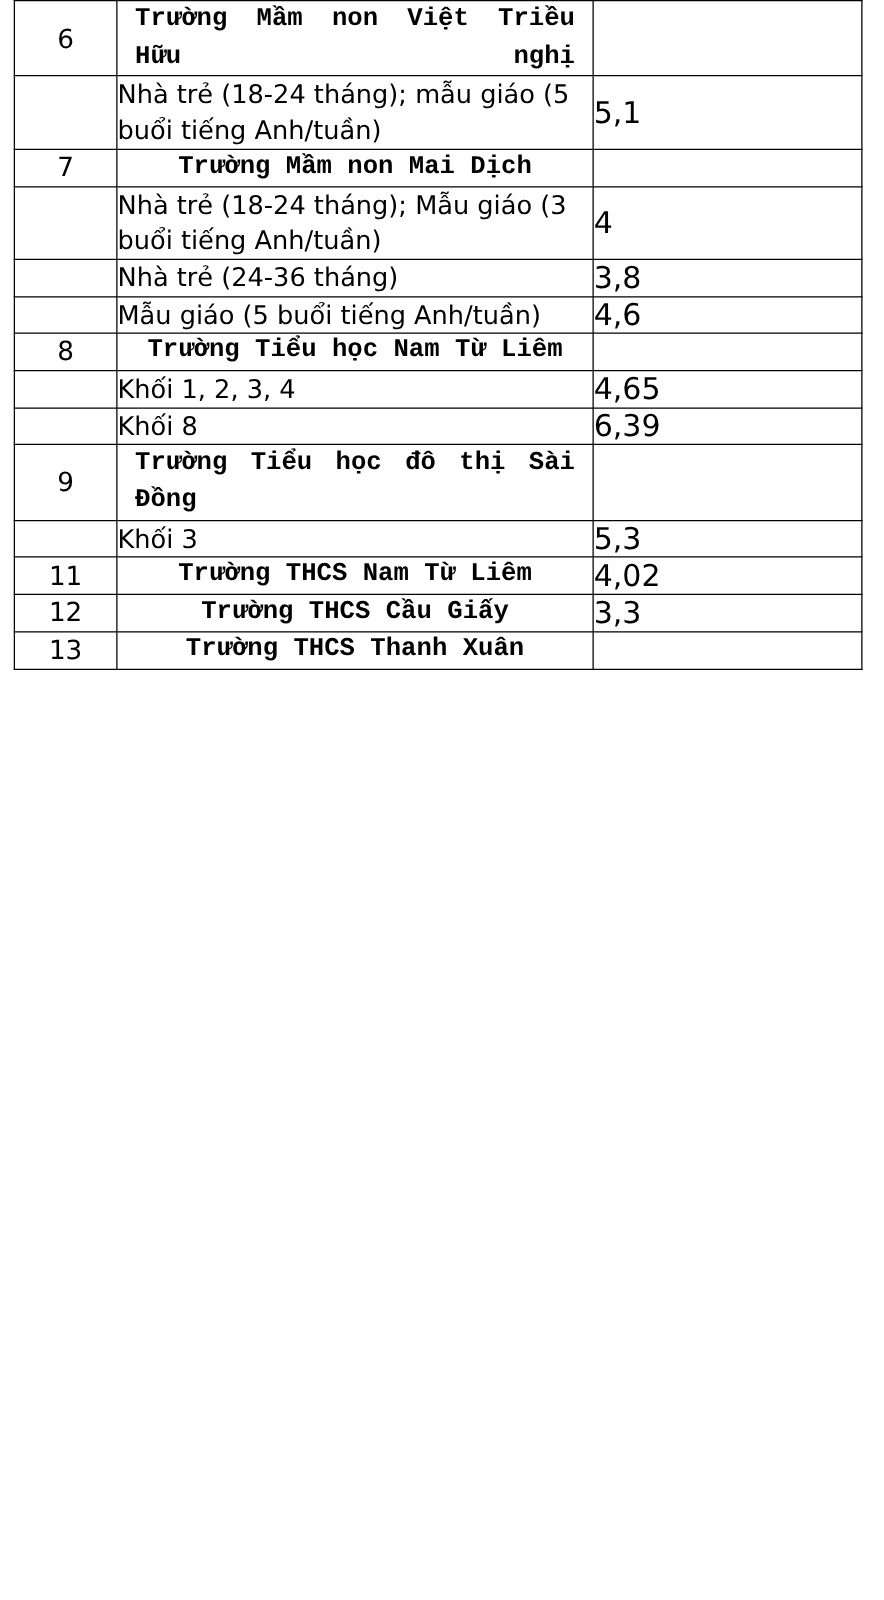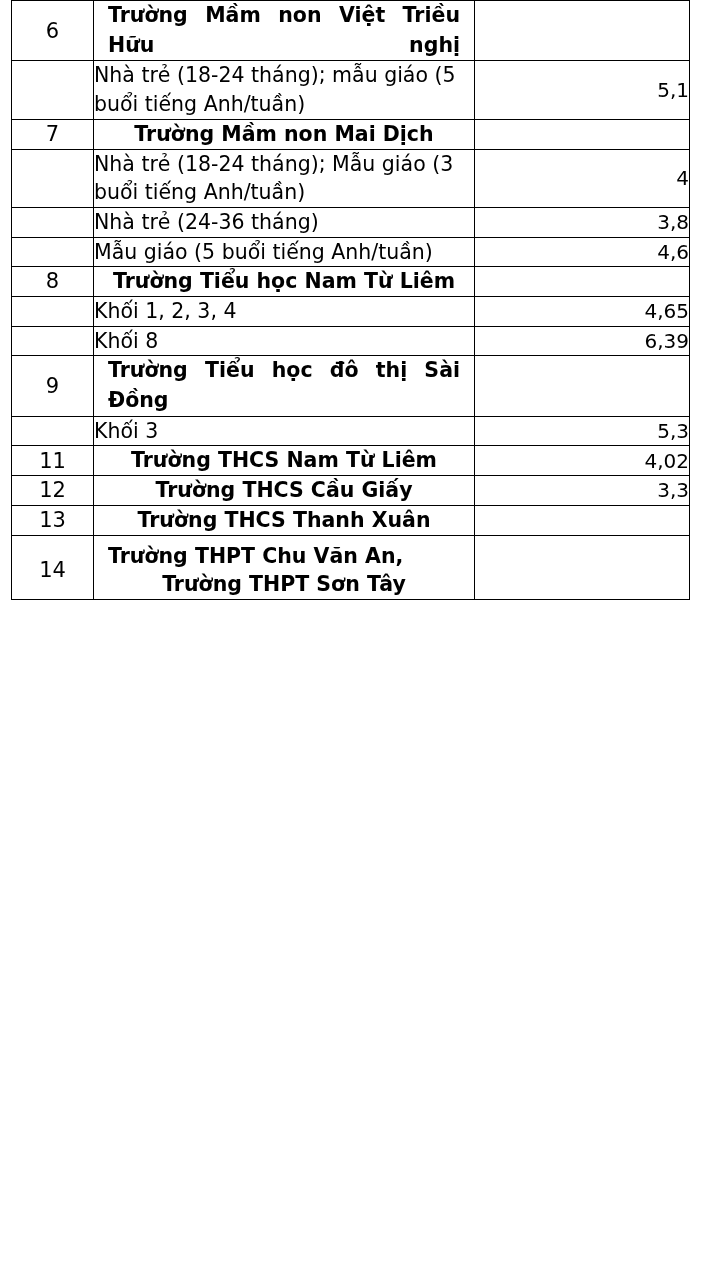--- a/index.html
+++ b/index.html
@@ -48,31 +48,32 @@
     line-height: 1.4;
     padding: 10px 14px;
     text-align: left;
   }
   .cell-name.bold {
     font-weight: bold;
     text-align: justify;
     text-align-last: justify;
     padding-left: 14px;
     padding-right: 14px;
+    font-family: Liberation Mono, monospace;
   }
   .cell-name.bold.single {
     text-align: left;
     text-align-last: center;
   }
   .cell-name.two-line {
     line-height: 1.45;
   }
   .cell-value {
-    text-align: right;
-    font-size: 20px;
+    text-align: left;
+    font-size: 24px;
     padding: 6px 4px;
   }
   .cut-row td {
     border-bottom: none;
     overflow: hidden;
   }
   .cut-row .cell-index,
   .cut-row .cell-name,
   .cut-row .cell-value {
     padding-top: 6px;
@@ -177,22 +178,17 @@
         <td class="cell-name bold single">Trường THCS Cầu Giấy</td>
         <td class="cell-value">3,3</td>
       </tr>
 
       <tr>
         <td class="cell-index">13</td>
         <td class="cell-name bold single">Trường THCS Thanh Xuân</td>
         <td class="cell-value"></td>
       </tr>
 
-      <tr class="cut-row">
-        <td class="cell-index clip-bottom">14</td>
-        <td class="cell-name bold single clip-bottom">Trường THPT Chu Văn An, Trường THPT Sơn Tây</td>
-        <td class="cell-value clip-bottom"></td>
-      </tr>
 
     </tbody>
   </table>
 
 </div>
 
 </body></html>

